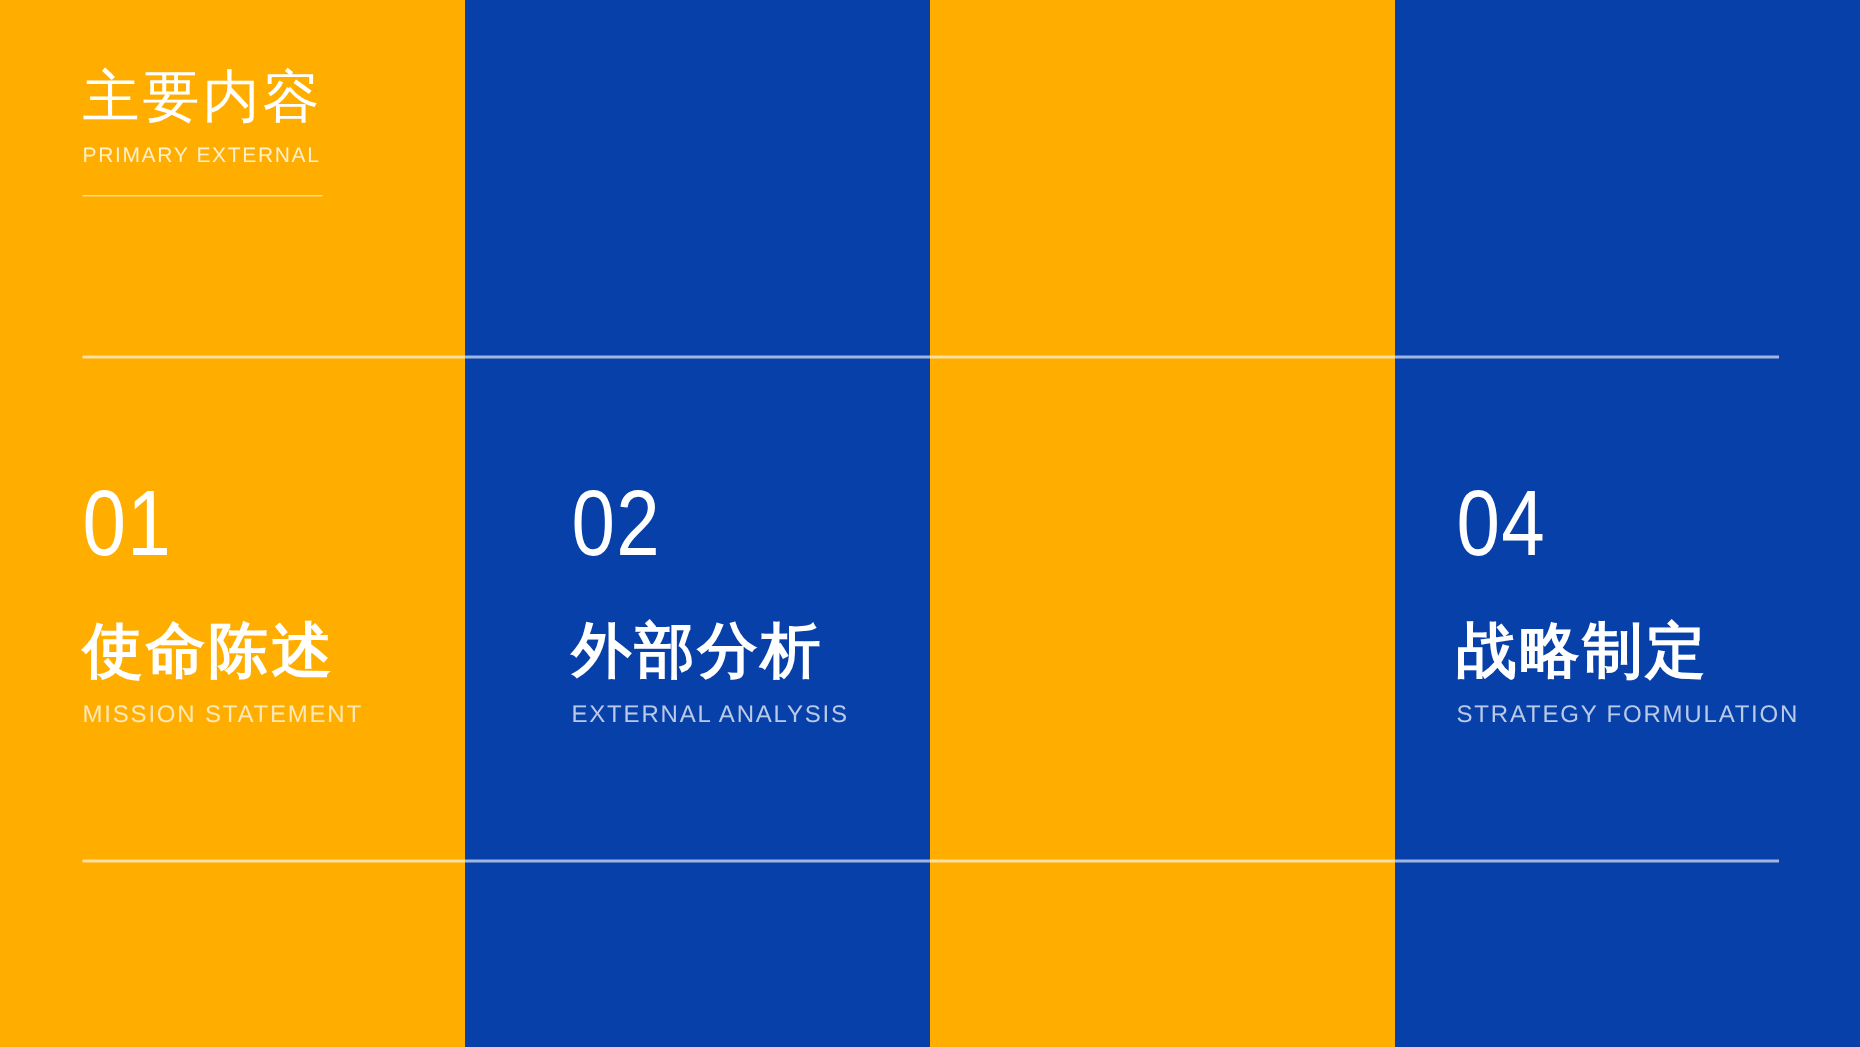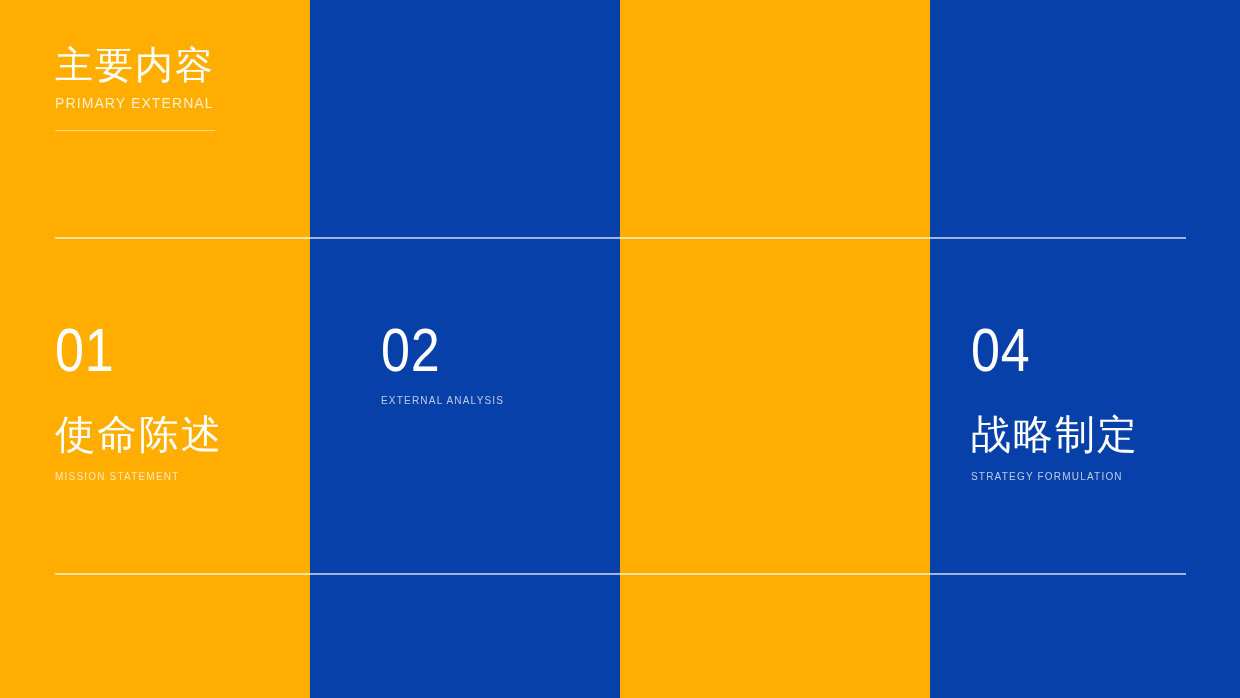--- a/index.html
+++ b/index.html
@@ -101,27 +101,27 @@
     font-weight:300;
     letter-spacing:1px;
     transform:scaleX(0.84);
     transform-origin:left center;
   }
   .item .zh {
     margin-top:28px;
     font-size:40px;
     line-height:48px;
     color:#ffffff;
-    font-weight:400;
+    font-weight:700;
     letter-spacing:2px;
     white-space:nowrap;
   }
   .item .en {
     margin-top:10px;
-    font-size:10px;
+    font-size:16px;
     line-height:18px;
     color:rgba(255,255,255,0.72);
     letter-spacing:1.2px;
     white-space:nowrap;
   }
 </style>
 </head>
 <body>
 
 <div id="slide">
@@ -143,20 +143,21 @@
   <div id="items">
 
     <div class="item item-0">
       <div class="num">01</div>
       <div class="zh">使命陈述</div>
       <div class="en">MISSION STATEMENT</div>
     </div>
 
     <div class="item item-1">
       <div class="num">02</div>
+      <div class="zh">外部分析</div>
       <div class="en">EXTERNAL ANALYSIS</div>
     </div>
 
 
     <div class="item item-3">
       <div class="num">04</div>
       <div class="zh">战略制定</div>
       <div class="en">STRATEGY FORMULATION</div>
     </div>
 

